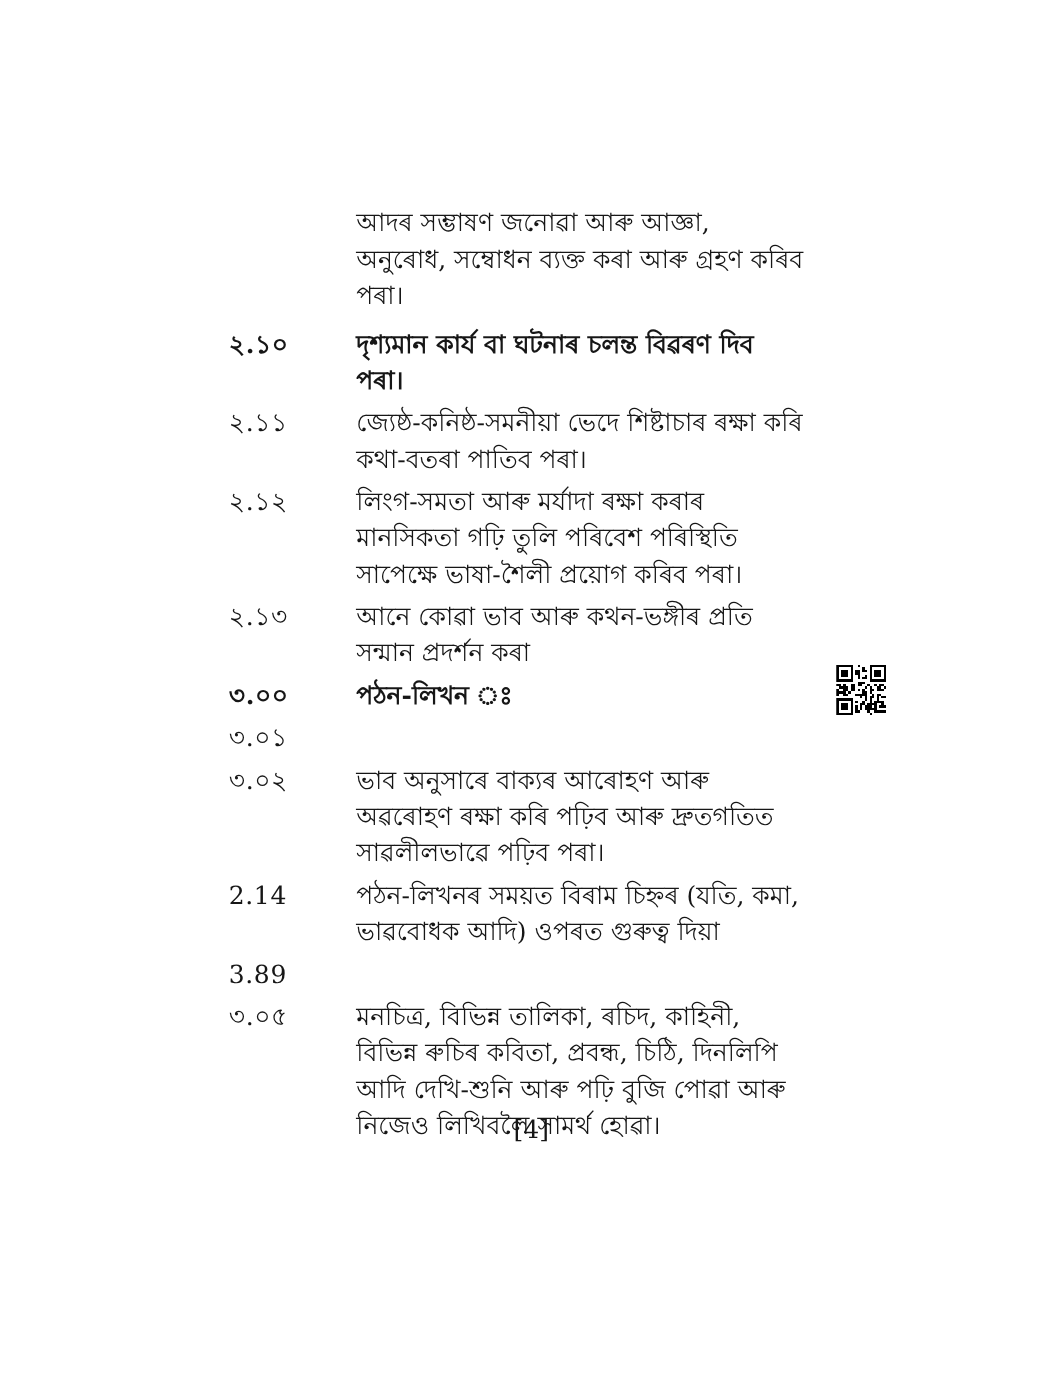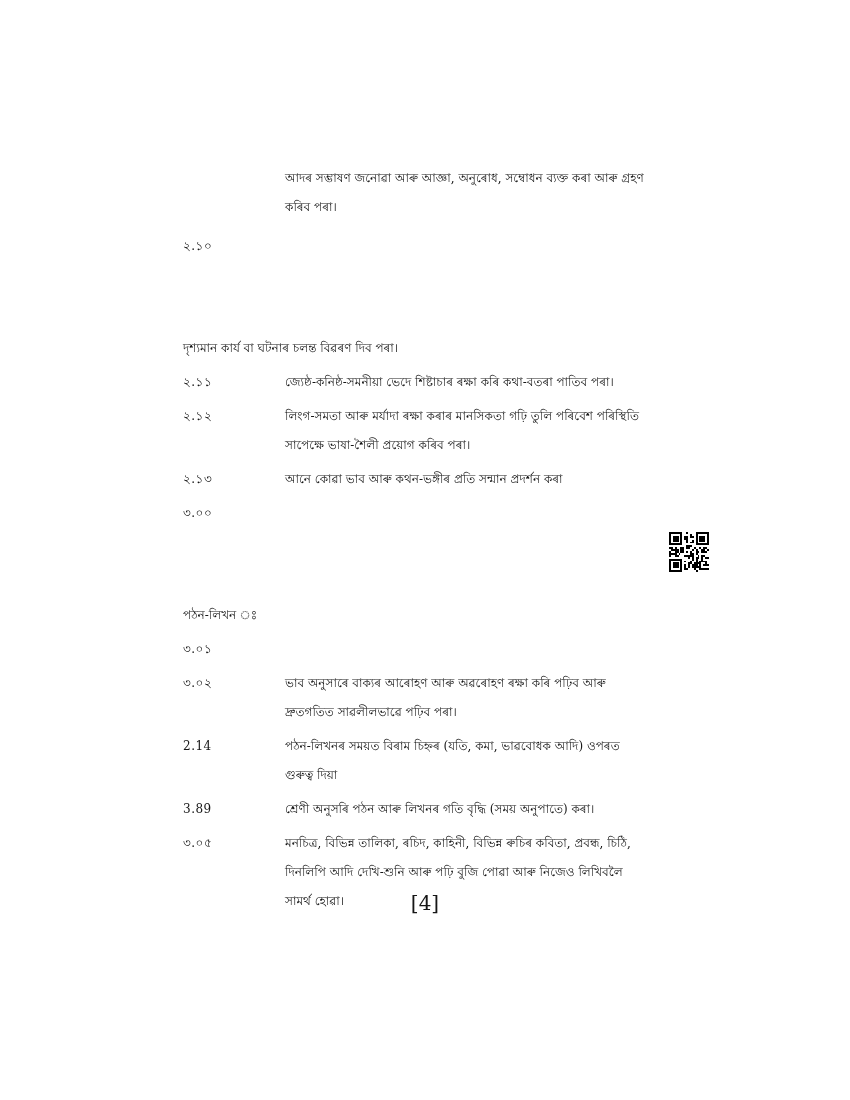--- a/index.html
+++ b/index.html
@@ -19,29 +19,28 @@
   .content {
     position: absolute;
     left: 183px;
     top: 164px;
     width: 462px;
   }
   .item {
     display: flex;
     align-items: flex-start;
     margin-bottom: 5px;
-    font-size: 12px;
+    font-size: 20px;
     line-height: 29px;
   }
   .item.continuation {
     margin-bottom: 10px;
   }
   .item.bold {
-    font-weight: normal;
-    flex-direction: column;
+    font-weight: bold;
   }
   .num {
     flex: 0 0 102px;
     letter-spacing: 0.5px;
   }
   .txt {
     flex: 1;
     max-width: 360px;
     text-align: left;
   }
@@ -108,21 +107,20 @@
       <div class="txt">ভাব অনুসাৰে বাক্যৰ আৰোহণ আৰু অৱৰোহণ ৰক্ষা কৰি পঢ়িব আৰু দ্ৰুতগতিত সাৱলীলভাৱে পঢ়িব পৰা।</div>
     </div>
 
     <div class="item">
       <div class="num">2.14</div>
       <div class="txt">পঠন-লিখনৰ সময়ত বিৰাম চিহ্নৰ (যতি, কমা, ভাৱবোধক আদি) ওপৰত গুৰুত্ব দিয়া</div>
     </div>
 
     <div class="item">
       <div class="num">3.89</div>
-      <div class="txt">শ্ৰেণী অনুসৰি পঠন আৰু লিখনৰ গতি বৃদ্ধি (সময় অনুপাতে) কৰা।</div>
     </div>
 
     <div class="item">
       <div class="num">৩.০৫</div>
       <div class="txt">মনচিত্ৰ, বিভিন্ন তালিকা, ৰচিদ, কাহিনী, বিভিন্ন ৰুচিৰ কবিতা, প্ৰবন্ধ, চিঠি, দিনলিপি আদি দেখি-শুনি আৰু পঢ়ি বুজি পোৱা আৰু নিজেও লিখিবলৈ সামৰ্থ হোৱা।</div>
     </div>
 
   </div>
 
   <svg class="qr" viewBox="0 0 21 21" shape-rendering="crispEdges" aria-hidden="true">

